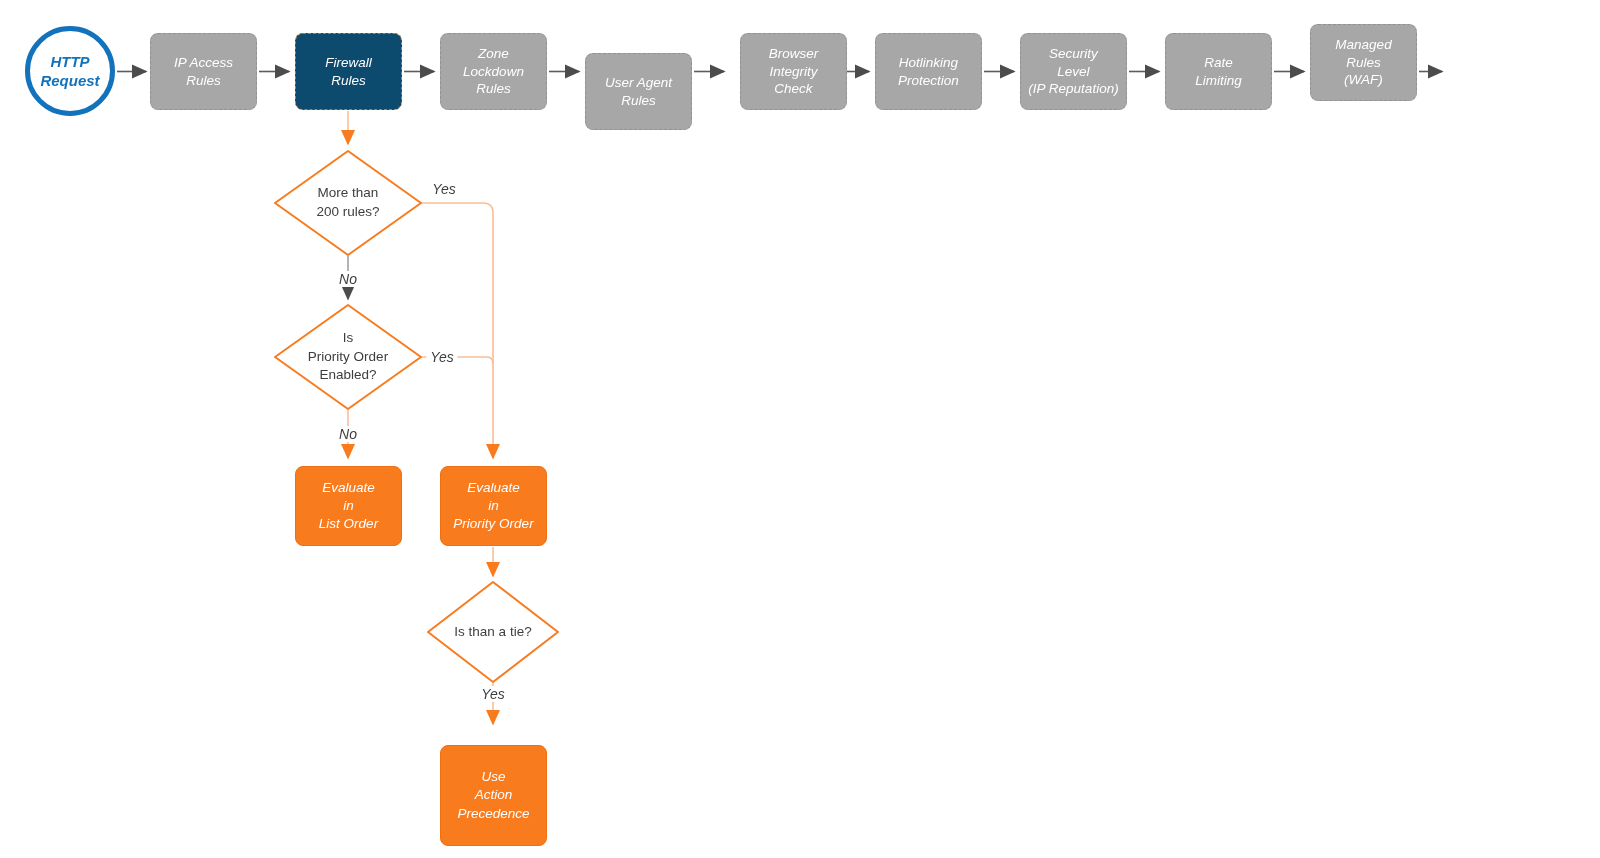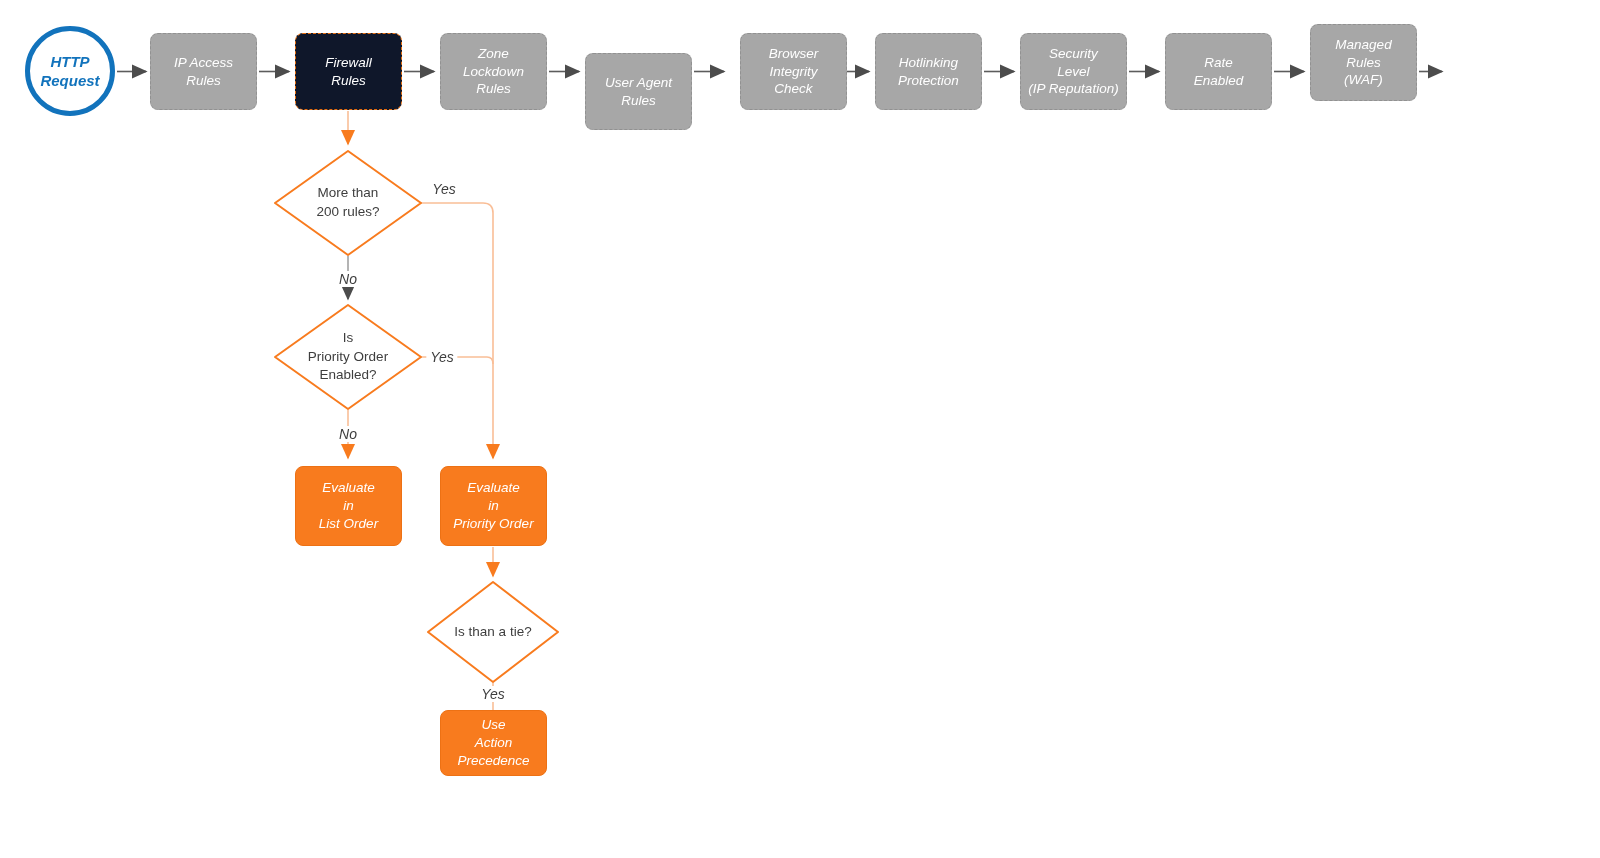--- a/index.html
+++ b/index.html
@@ -38,21 +38,21 @@
     height: 77px;
     background: #A7A7A7;
     border: 1px dashed #919191;
     border-radius: 8px;
     color: #ffffff;
     font-style: italic;
     font-size: 13.5px;
     line-height: 1.32;
   }
   .stage-box.highlight {
-    background: #0f172a;
+    background: #0c4a6e;
     border: 1px dashed #E56E10;
   }
   .action-box {
     width: 107px;
     height: 80px;
     background: #F87B1E;
     border: 1px solid #ED7114;
     border-radius: 8px;
     color: #ffffff;
     font-style: italic;
@@ -180,21 +180,21 @@
 (IP Reputation)</span>
   </div>
 
   <div class="node stage-box" style="left:875px; top:33px;">
     <span>Hotlinking
 Protection</span>
   </div>
 
   <div class="node stage-box" style="left:1165px; top:33px;">
     <span>Rate
-Enabled</span>
+Limiting</span>
   </div>
 
   <div class="node stage-box" style="left:1310px; top:24px;">
     <span>Managed
 Rules
 (WAF)</span>
   </div>
 
 
   <div class="diamond-text" style="left:348px; top:203px; width:120px;">More than
@@ -209,21 +209,21 @@
 in
 List Order</span>
   </div>
 
   <div class="node action-box" style="left:440px; top:466px;">
     <span>Evaluate
 in
 Priority Order</span>
   </div>
 
-  <div class="node action-box" style="left:440px; top:710px; height:66px;">
+  <div class="node action-box" style="left:440px; top:745px; height:101px;">
     <span>Use
 Action
 Precedence</span>
   </div>
 
   <div class="edge-label" style="left:444px; top:189px;">Yes</div>
   <div class="edge-label" style="left:348px; top:279px;">No</div>
   <div class="edge-label" style="left:442px; top:357px;">Yes</div>
   <div class="edge-label" style="left:348px; top:434px;">No</div>
   <div class="edge-label" style="left:493px; top:694px;">Yes</div>

